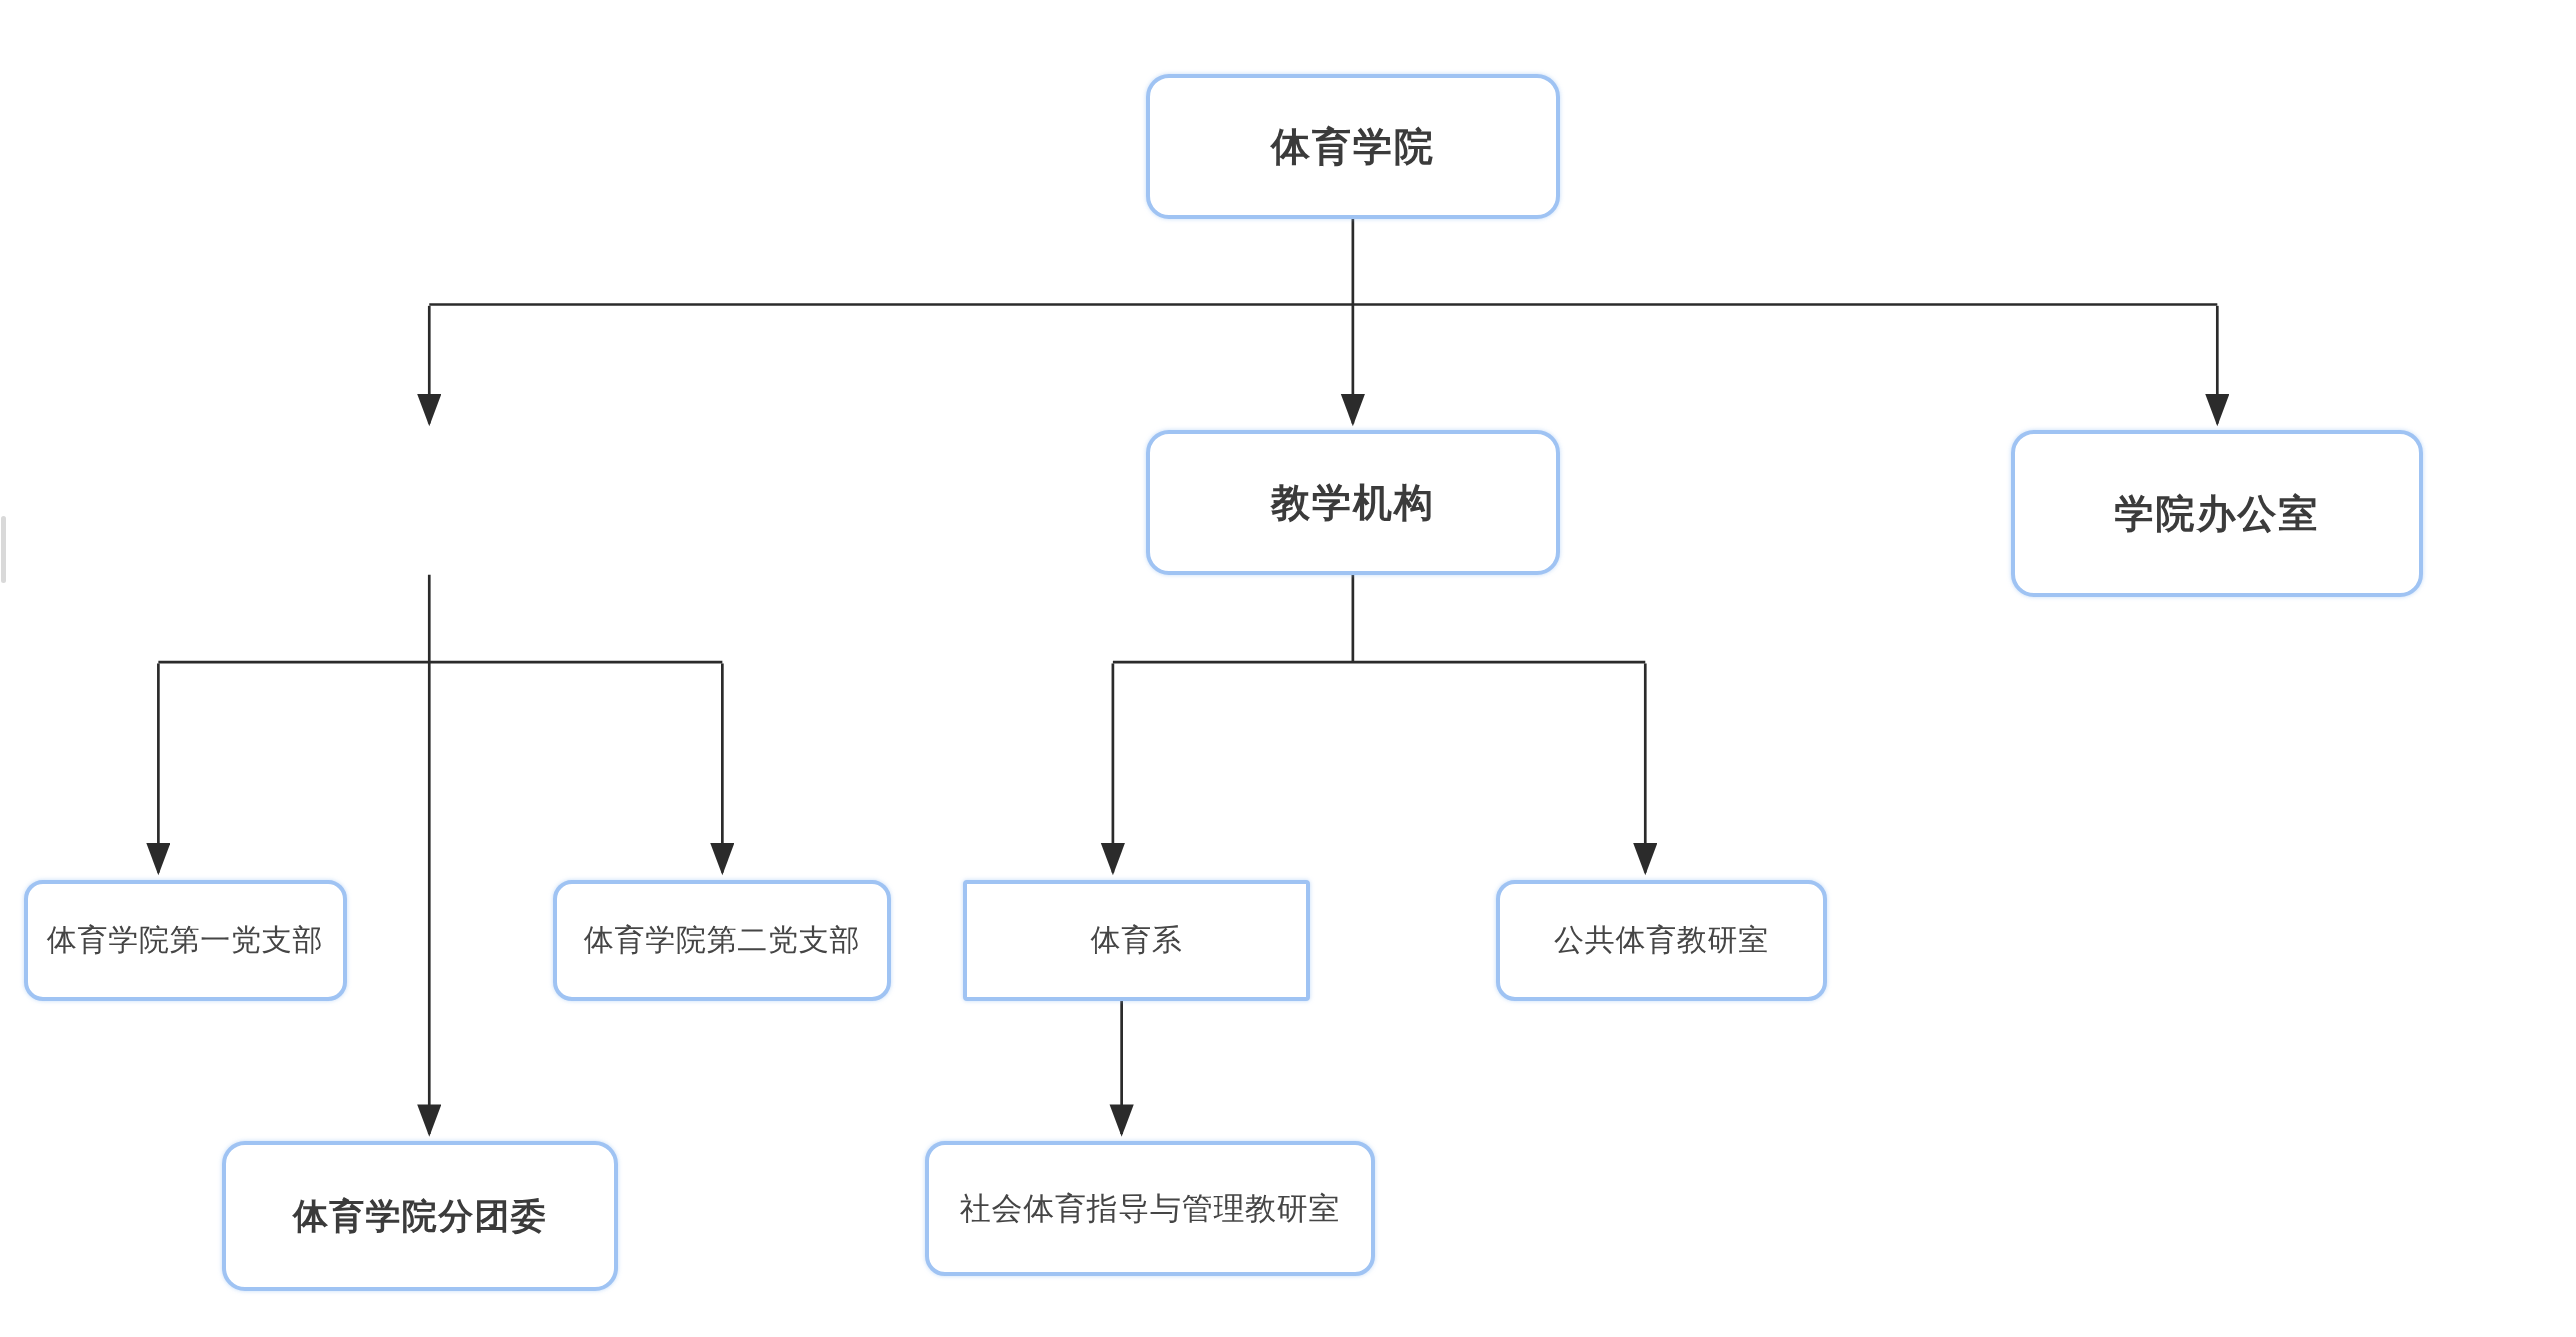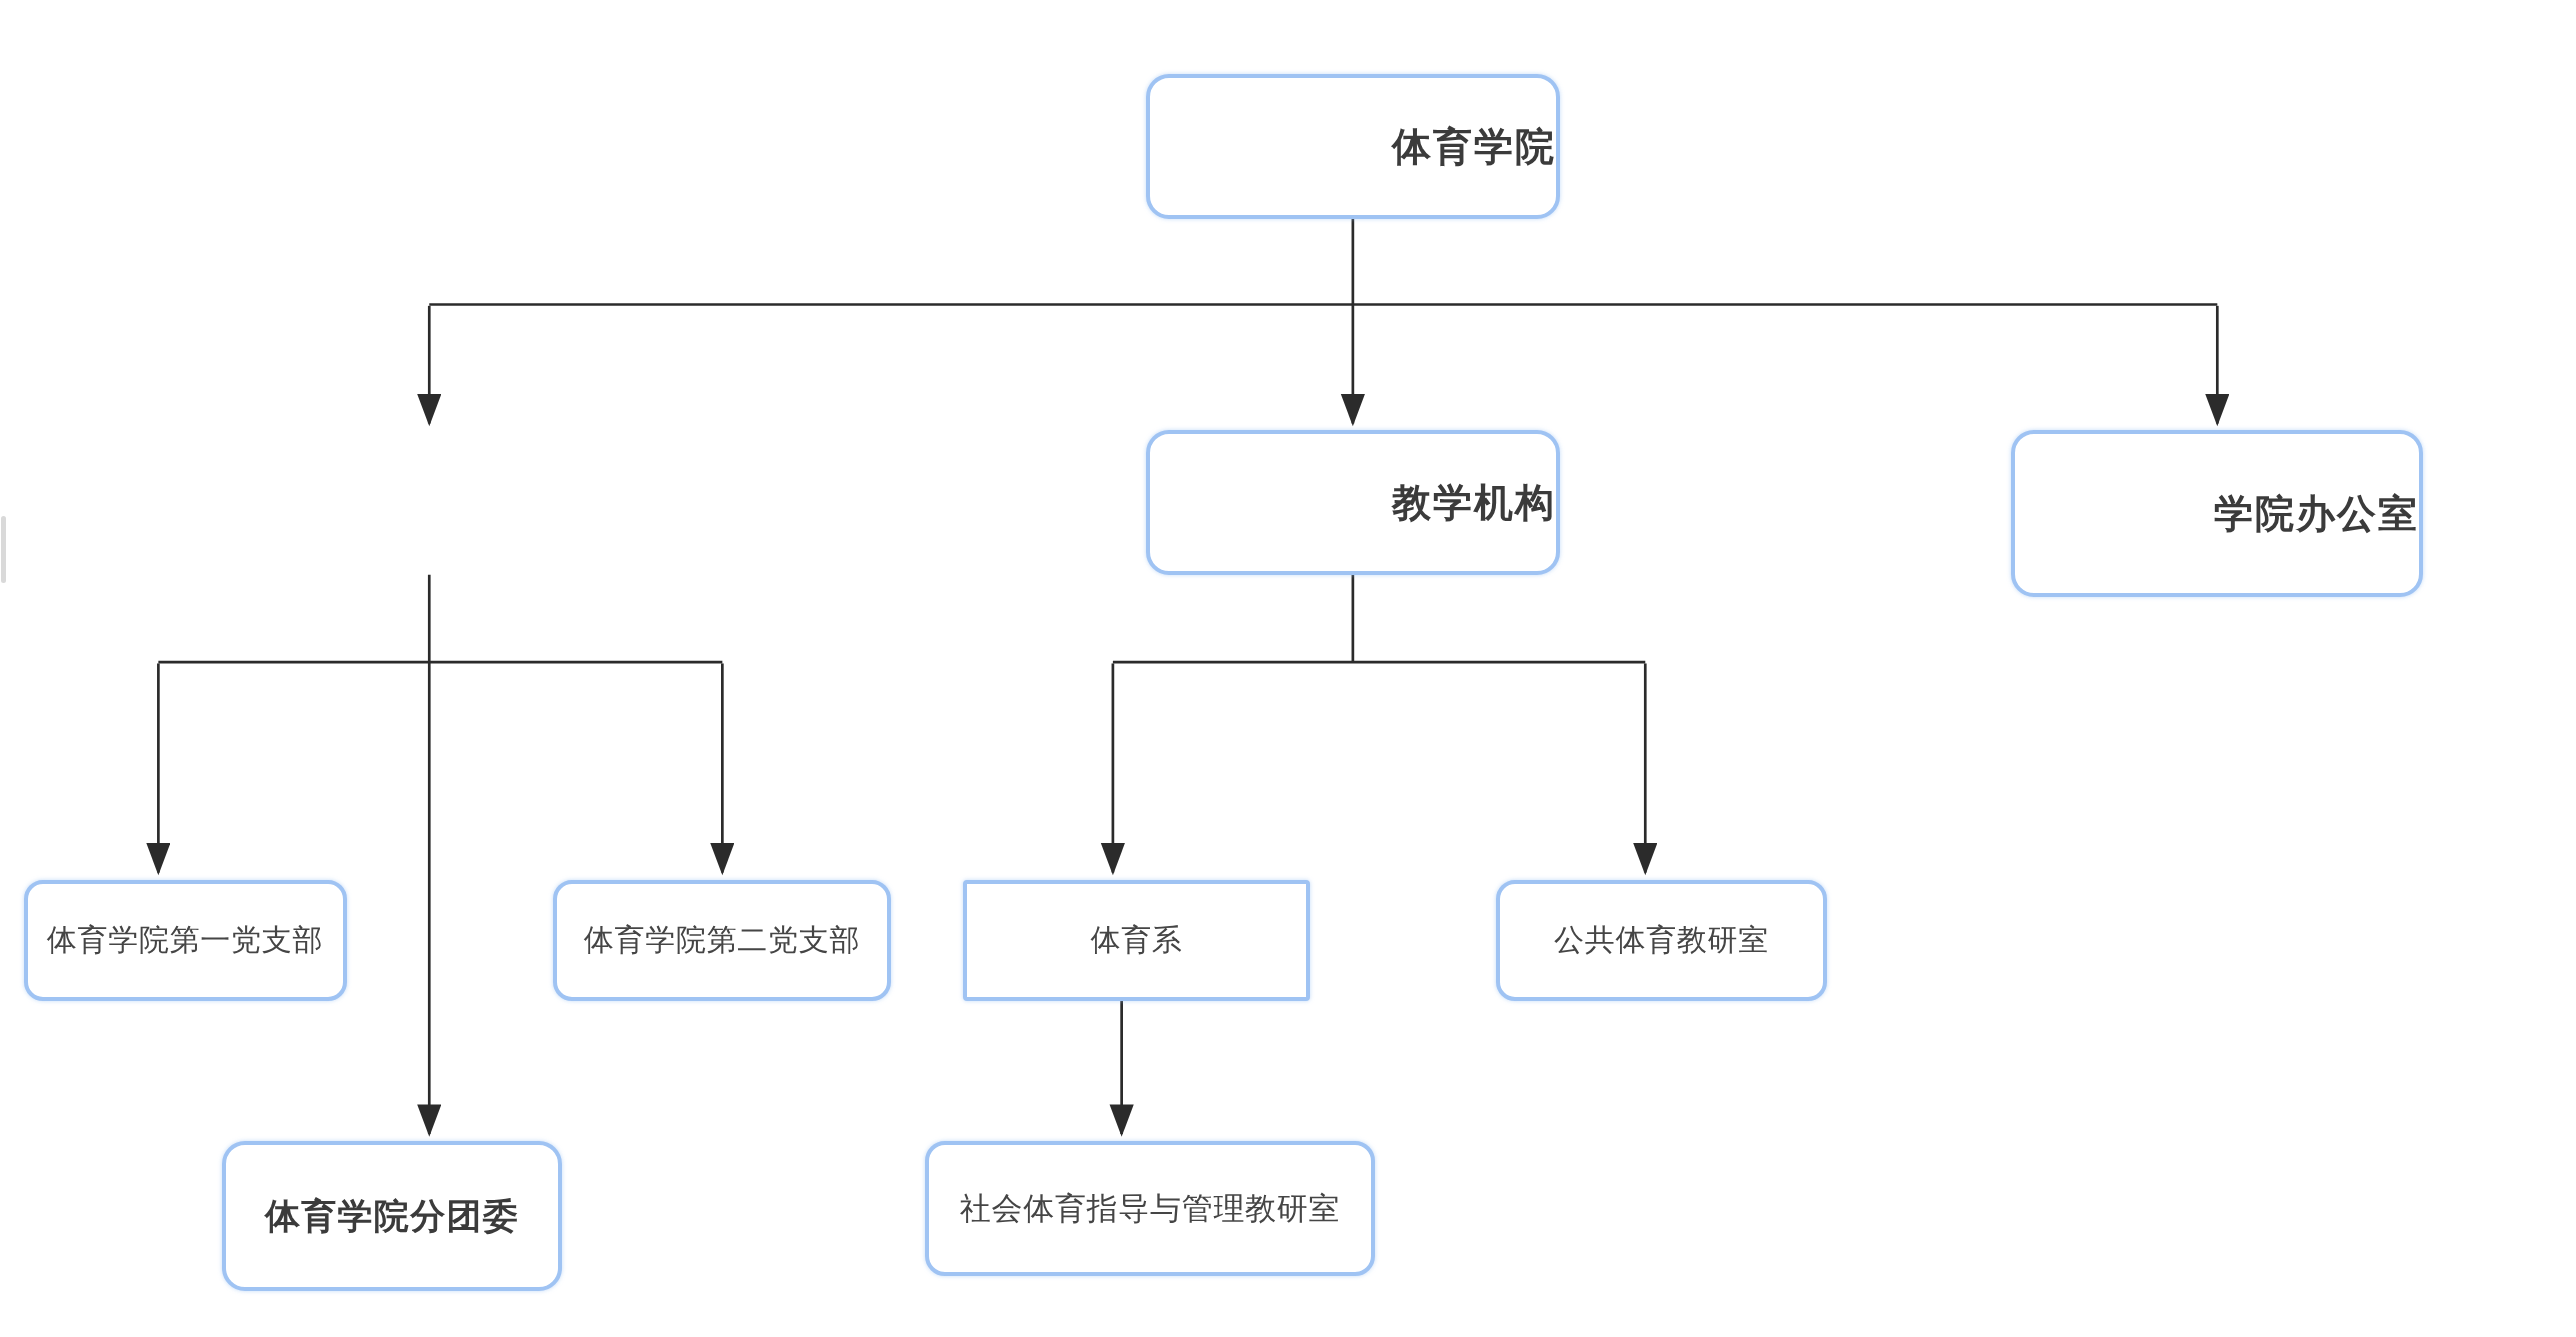--- a/index.html
+++ b/index.html
@@ -38,21 +38,20 @@
   }
   .node span {
     display: block;
     white-space: nowrap;
   }
   .lvl-big {
     font-size: 39px;
     font-weight: bold;
     letter-spacing: 2px;
     color: #3b3b3b;
-    justify-content: flex-end;
   }
   .lvl-mid {
     font-size: 35px;
     font-weight: bold;
     letter-spacing: 1.3px;
     color: #3b3b3b;
   }
   .lvl-small {
     font-size: 30px;
     font-weight: 400;
@@ -123,21 +122,21 @@
   <div class="node lvl-small" style="left:553px; top:880px; width:338px; height:121px; border-radius:19px;text-align:right;">
     <span>体育学院第二党支部</span>
   </div>
   <div class="node lvl-small" style="left:963px; top:880px; width:347px; height:121px; border-radius:4px;">
     <span>体育系</span>
   </div>
   <div class="node lvl-small" style="left:1496px; top:880px; width:331px; height:121px; border-radius:19px;">
     <span>公共体育教研室</span>
   </div>
 
-  <div class="node lvl-mid" style="left:222px; top:1141px; width:340px; height:150px;">
+  <div class="node lvl-mid" style="left:222px; top:1141px; width:396px; height:150px;">
     <span>体育学院分团委</span>
   </div>
   <div class="node lvl-social" style="left:925px; top:1141px; width:450px; height:135px; border-radius:20px;">
     <span>社会体育指导与管理教研室</span>
   </div>
 
   <div class="edge-artifact"></div>
 
 </div>
 

